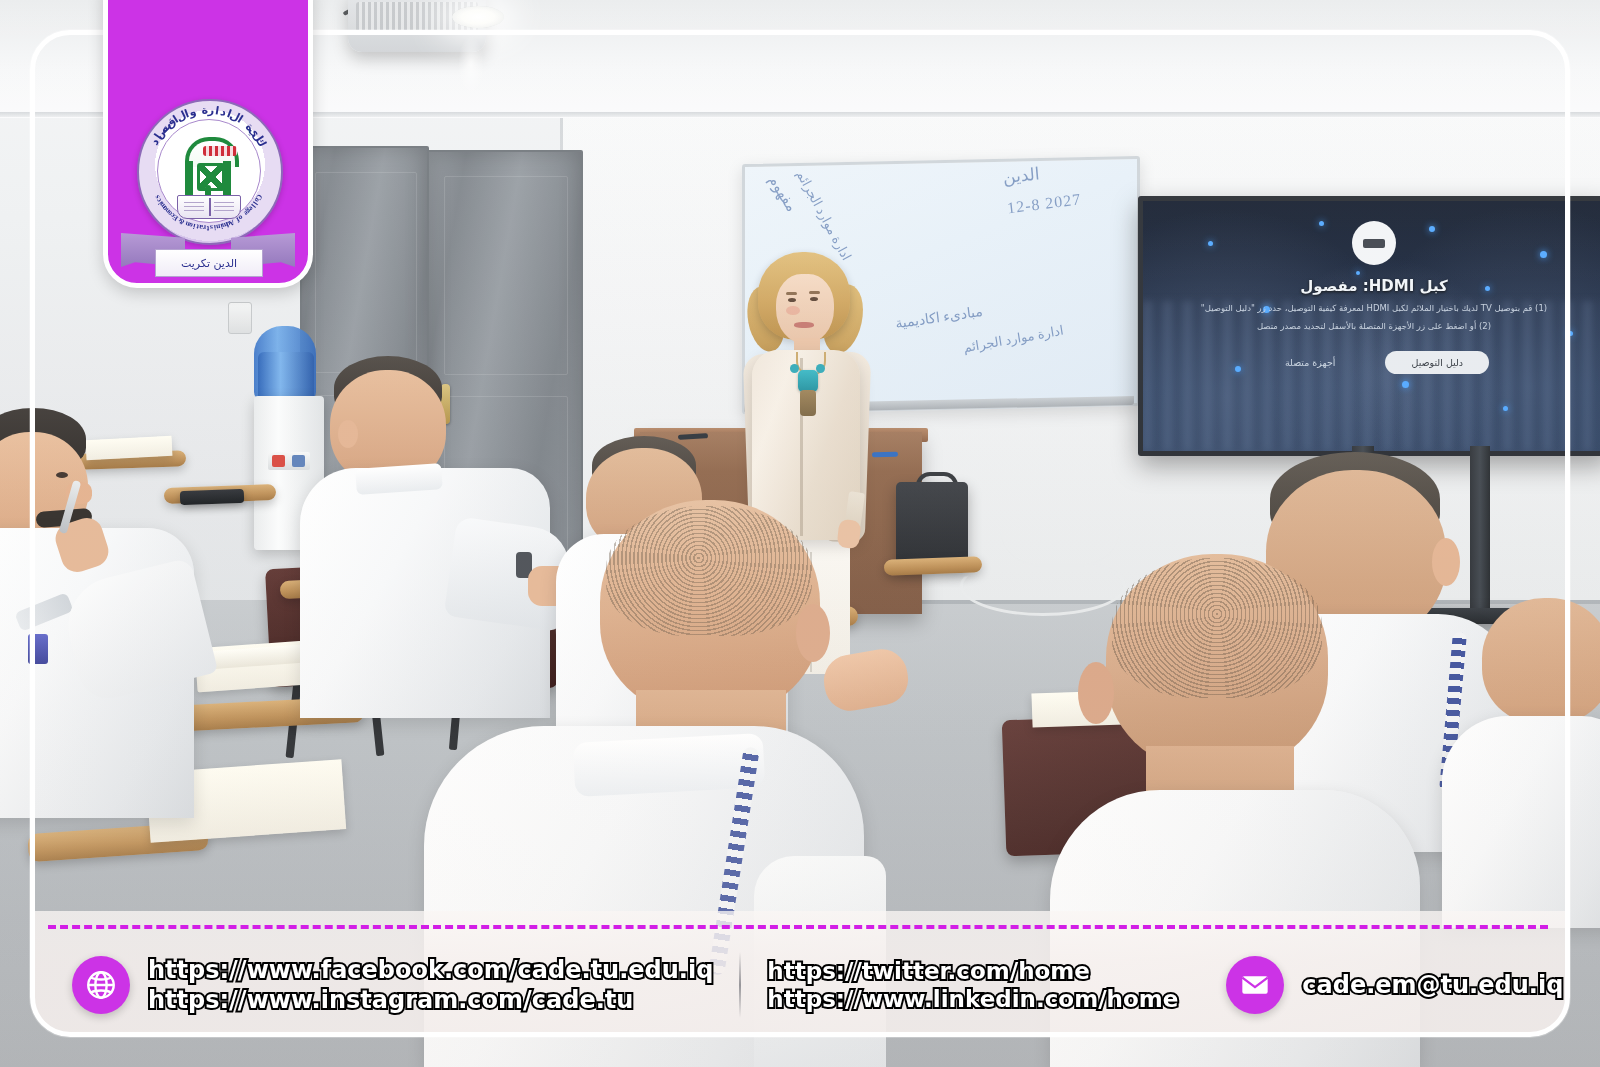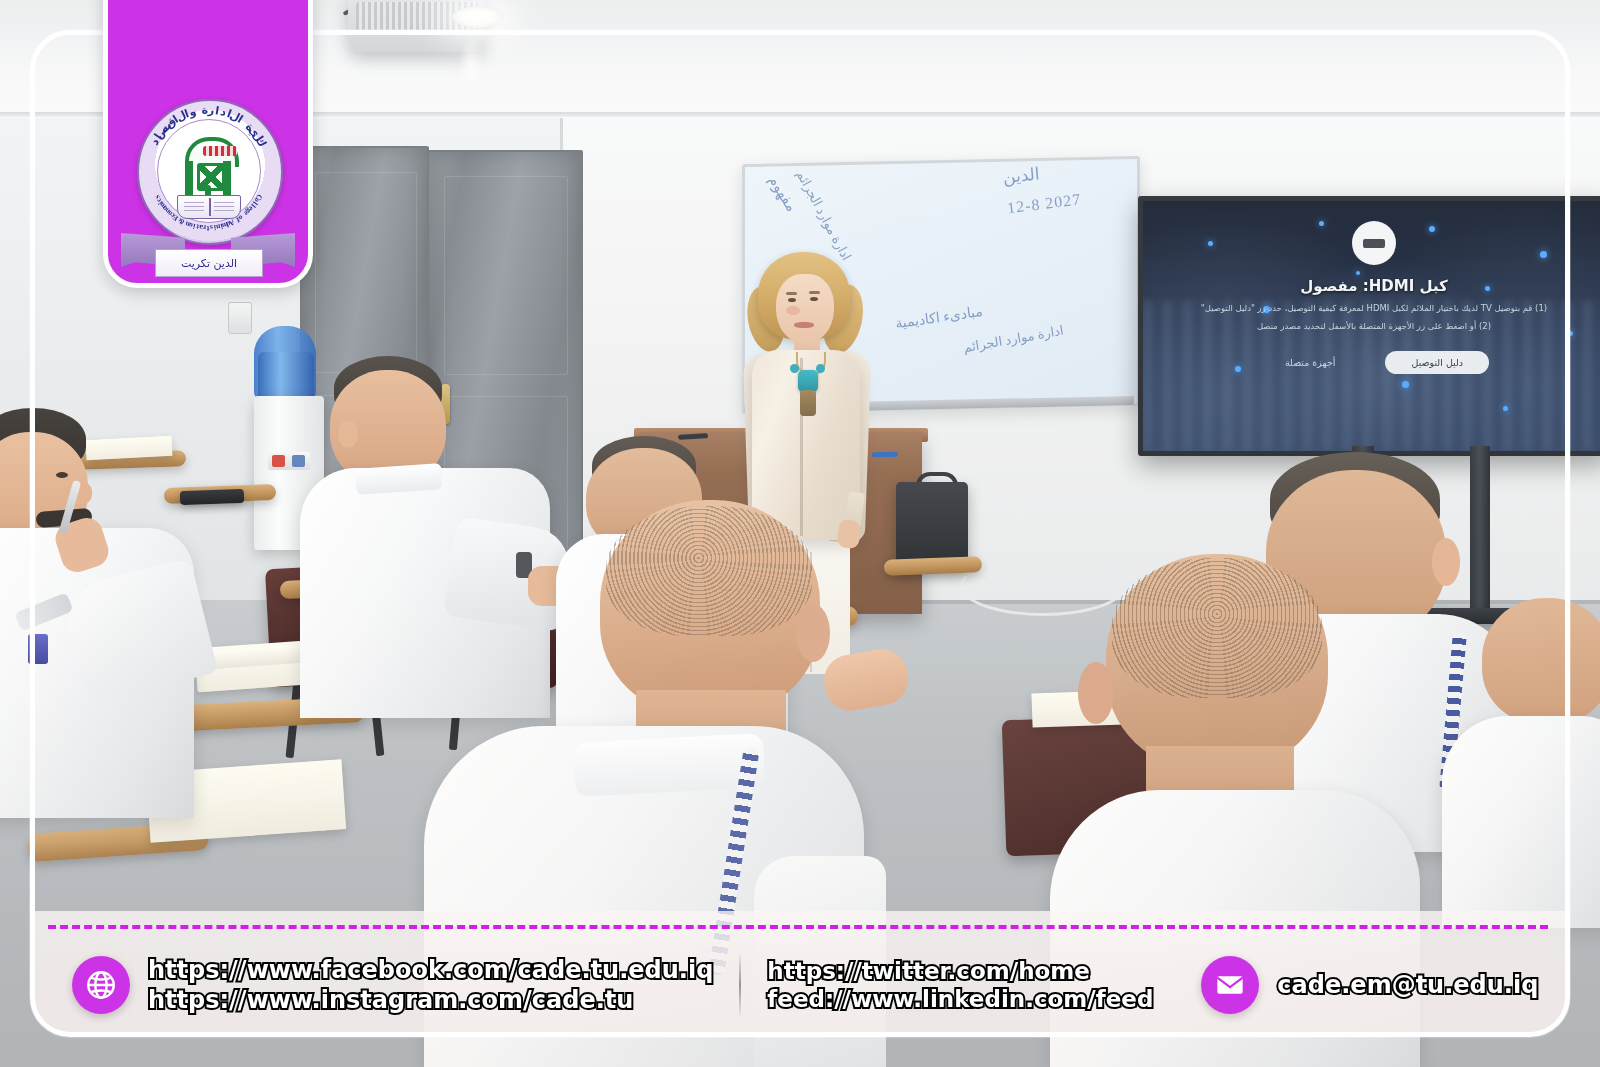--- a/index.html
+++ b/index.html
@@ -652,21 +652,21 @@
           <div class="f-txt">https://www.facebook.com/cade.tu.edu.iq</div>
           <div class="f-txt">https://www.instagram.com/cade.tu</div>
         </div>
       </div>
 
       <div class="f-div" style="margin-left:26px;"></div>
 
       <div class="cell" style="margin-left:26px;justify-content:flex-end;">
         <div class="f-urls">
           <div class="f-txt sm">https://twitter.com/home</div>
-          <div class="f-txt sm">feed://www.linkedin.com/feed</div>
+          <div class="f-txt sm">https://www.linkedin.com/home</div>
         </div>
       </div>
 
       <div class="cell" style="margin-left:48px;">
         <div class="f-ico">
           <svg width="32" height="32" viewBox="0 0 24 24">
             <rect x="2.5" y="5.5" width="19" height="13" rx="1.4" fill="#ffffff"></rect>
             <path d="M2.5 6.4 L12 13.6 L21.5 6.4" fill="none" stroke="#cc33e6" stroke-width="1.7"></path>
           </svg>
         </div>

